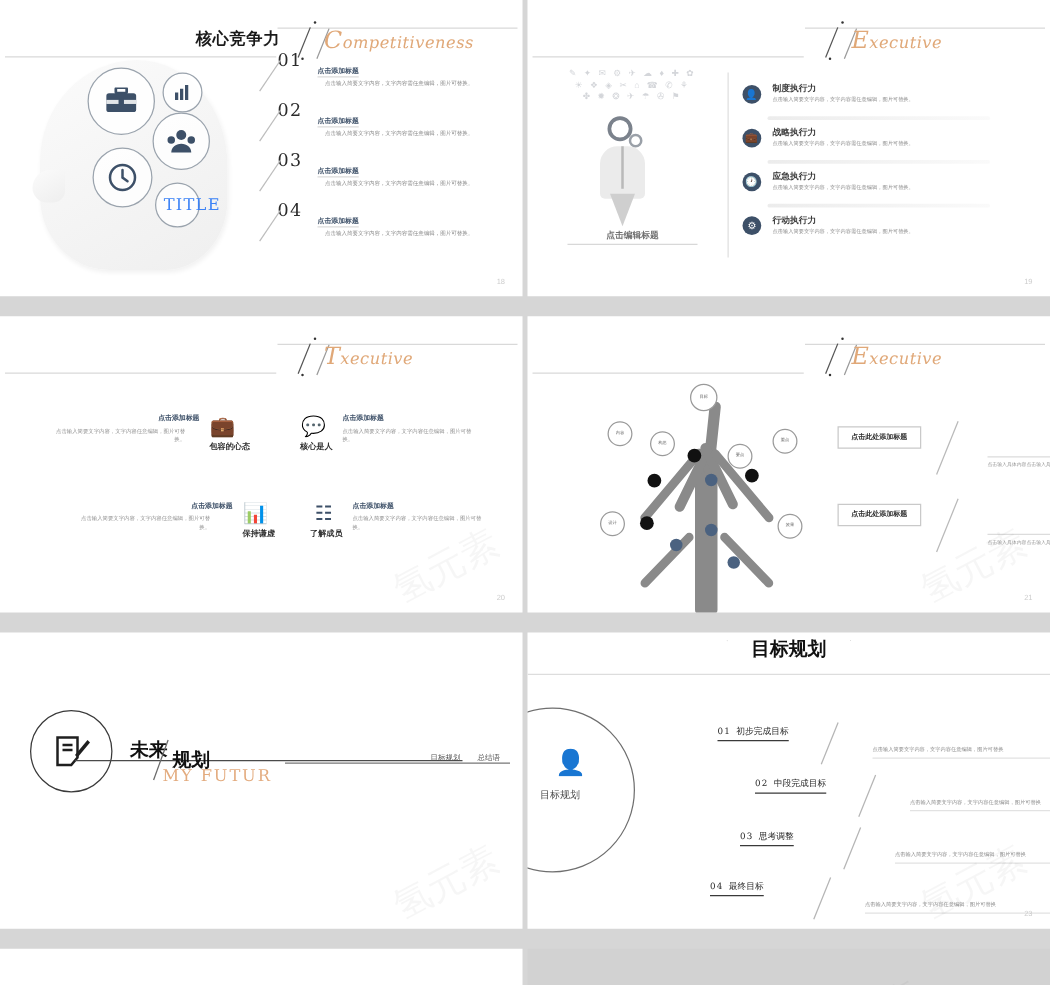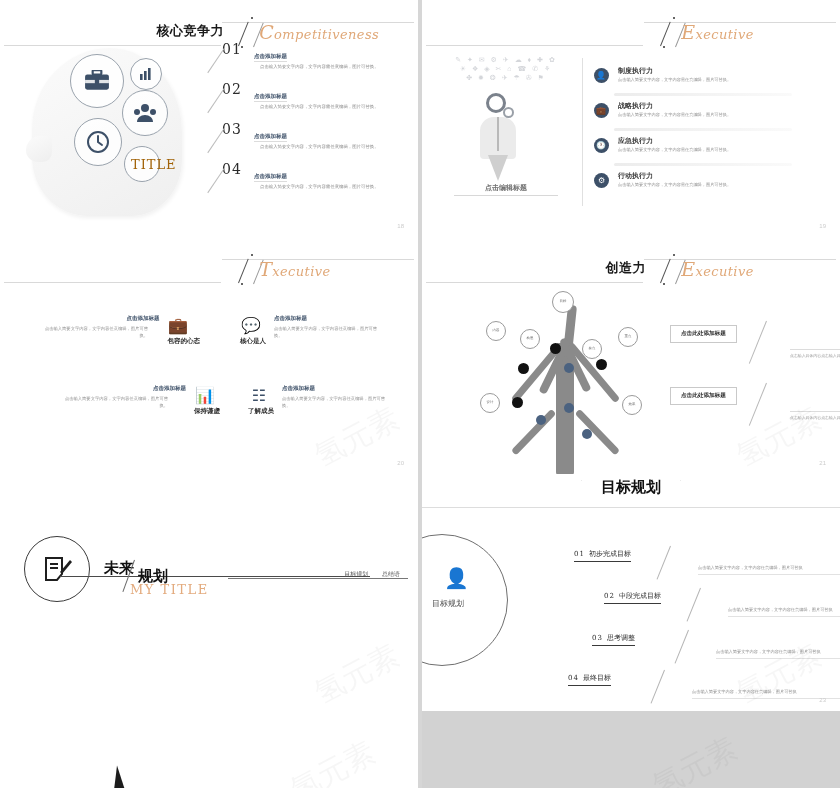--- a/index.html
+++ b/index.html
@@ -8,21 +8,21 @@
     background: #d6d6d6;
     font-family: "Liberation Sans", "DejaVu Sans", sans-serif;
     overflow: hidden;
   }
   .grid {
     position: relative;
     width: 840px; height: 632px;
     display: grid;
     grid-template-columns: 418px 418px;
     grid-template-rows: 237px 237px 237px 77px;
-    gap: 0 4px;
+    gap: 16px 4px;
     background: #d6d6d6;
     text-decoration: underline;
   }
   .slide {
     position: relative;
     background: #ffffff;
     overflow: hidden;
   }
   .slide.blank-gray { background: #d2d2d2; }
 
@@ -93,21 +93,21 @@
     display: flex; align-items: center; justify-content: center;
     color: #3d5068;
   }
   .bub.b1 { left: 56px; top: 10px;  width: 54px; height: 54px; }
   .bub.b2 { left: 116px; top: 14px; width: 32px; height: 32px; }
   .bub.b3 { left: 108px; top: 46px; width: 46px; height: 46px; }
   .bub.b4 { left: 60px; top: 74px;  width: 48px; height: 48px; }
   .bub.b5 { left: 110px; top: 102px; width: 36px; height: 36px; }
   .bub .title-txt {
     font-family: "DejaVu Serif", "Liberation Serif", serif;
-    font-size: 13px; color: #a16207; letter-spacing: 1px;
+    font-size: 13px; color: #3b82f6; letter-spacing: 1px;
     position: absolute; left: 6px; top: 10px; white-space: nowrap;
   }
 
   .num-list { position: absolute; left: 222px; top: 40px; width: 185px; }
   .num-item { position: relative; height: 40px; }
   .num-item .big {
     font-family: "DejaVu Serif", "Liberation Serif", serif;
     font-size: 14px; color: #2b2b2b; letter-spacing: 1px;
   }
   .num-item .diag {
@@ -464,21 +464,20 @@
     </div>
 
     <div class="wm">氢元素</div>
     <div class="pagenum">20</div>
   </div>
 
   <div class="slide">
     <div class="hdr">
       <div class="line-l"></div>
       <div class="line-r"></div>
-      <div class="cn">创造力</div>
       <div class="slash1"></div>
       <div class="slash2"></div>
       <div class="dot-a"></div>
       <div class="dot-b"></div>
       <div class="en"><span class="cap">E</span><span>xecutive</span></div>
     </div>
 
     <div class="tree-wrap">
       <div class="trunk"></div>
       <div class="branch" style="left:90px; top:20px; width:9px; height:58px; transform:rotate(6deg);"></div>
@@ -528,21 +527,21 @@
         <path d="M6 6h16v16l-5 6H6z" fill="none" stroke="#1f1f1f" stroke-width="2"></path>
         <line x1="10" y1="12" x2="18" y2="12" stroke="#1f1f1f" stroke-width="2"></line>
         <line x1="10" y1="16" x2="18" y2="16" stroke="#1f1f1f" stroke-width="2"></line>
         <path d="M20 20 L30 8 L32 10 L22 22 Z" fill="#1f1f1f"></path>
       </svg>
     </div>
     <div class="fut-underline"></div>
     <div class="fut-cn1">未来</div>
     <div class="fut-slash"></div>
     <div class="fut-cn2">规划</div>
-    <div class="fut-en">MY TITLE</div>
+    <div class="fut-en">MY FUTUR</div>
     <div class="fut-line2"></div>
     <div class="fut-nav">
       <span>目标规划</span>
       <span>总结语</span>
     </div>
     <div class="wm">氢元素</div>
   </div>
 
   <div class="slide">
     <div class="pl-vshape"></div>

